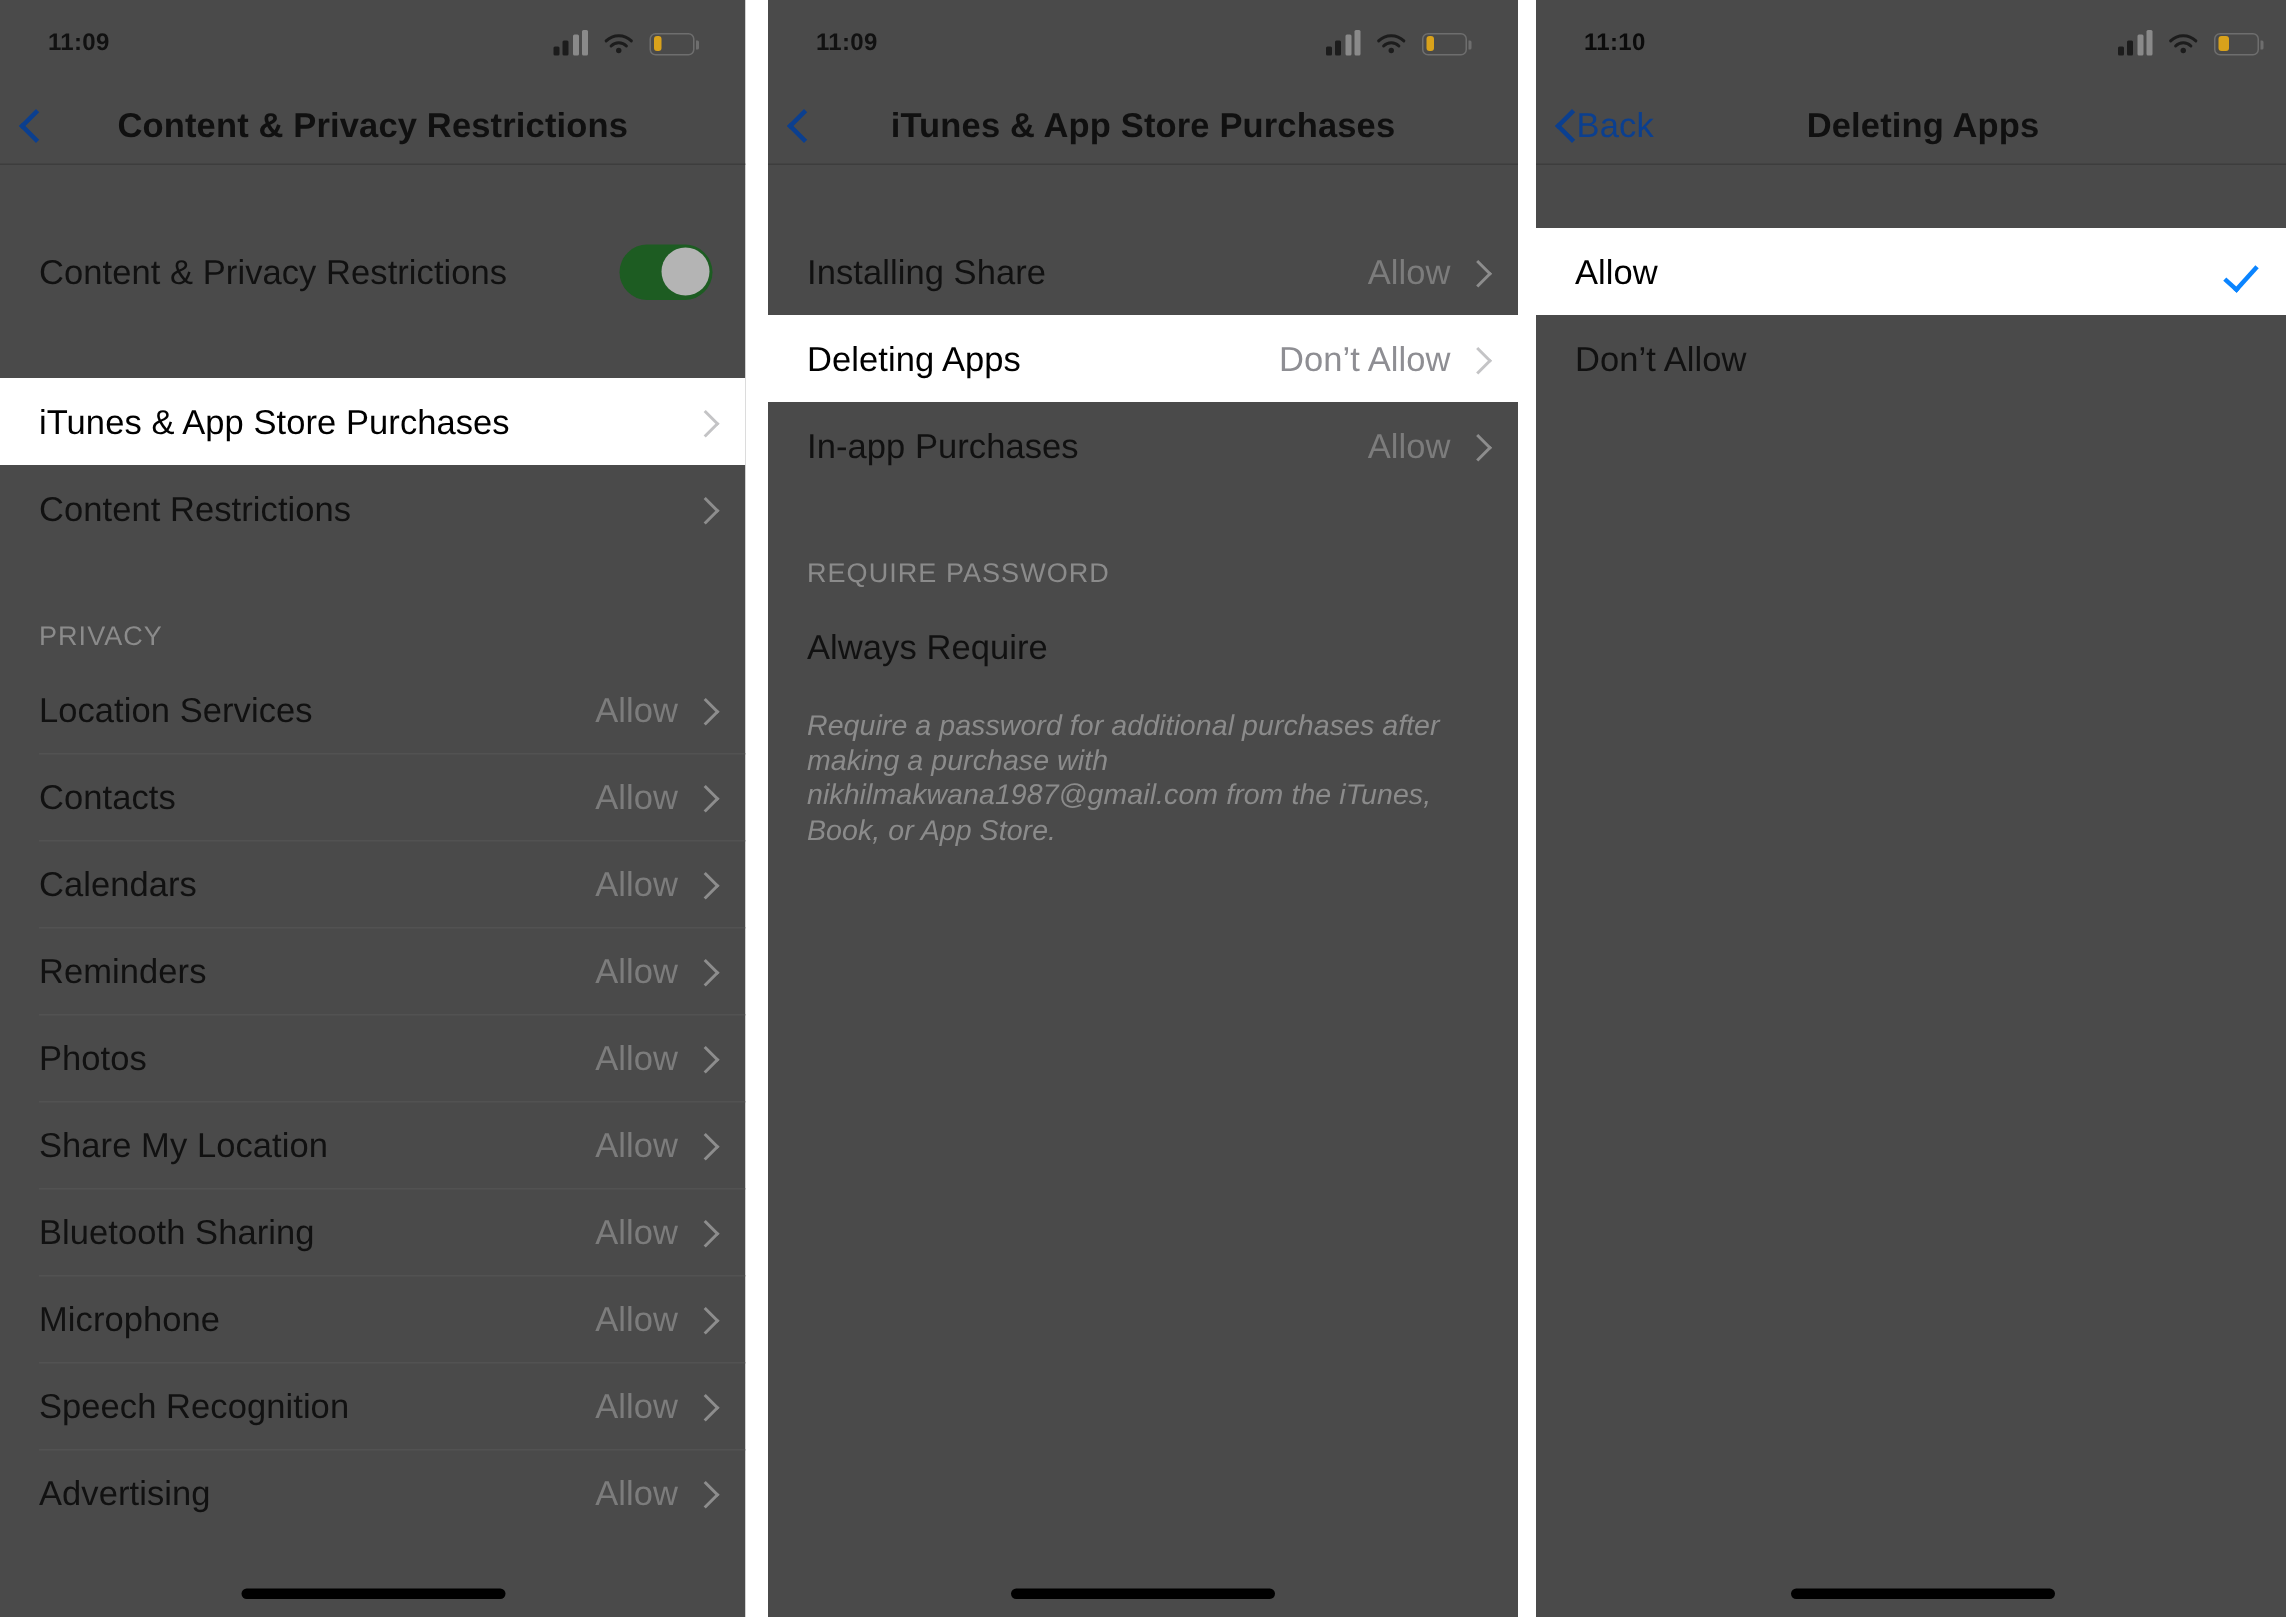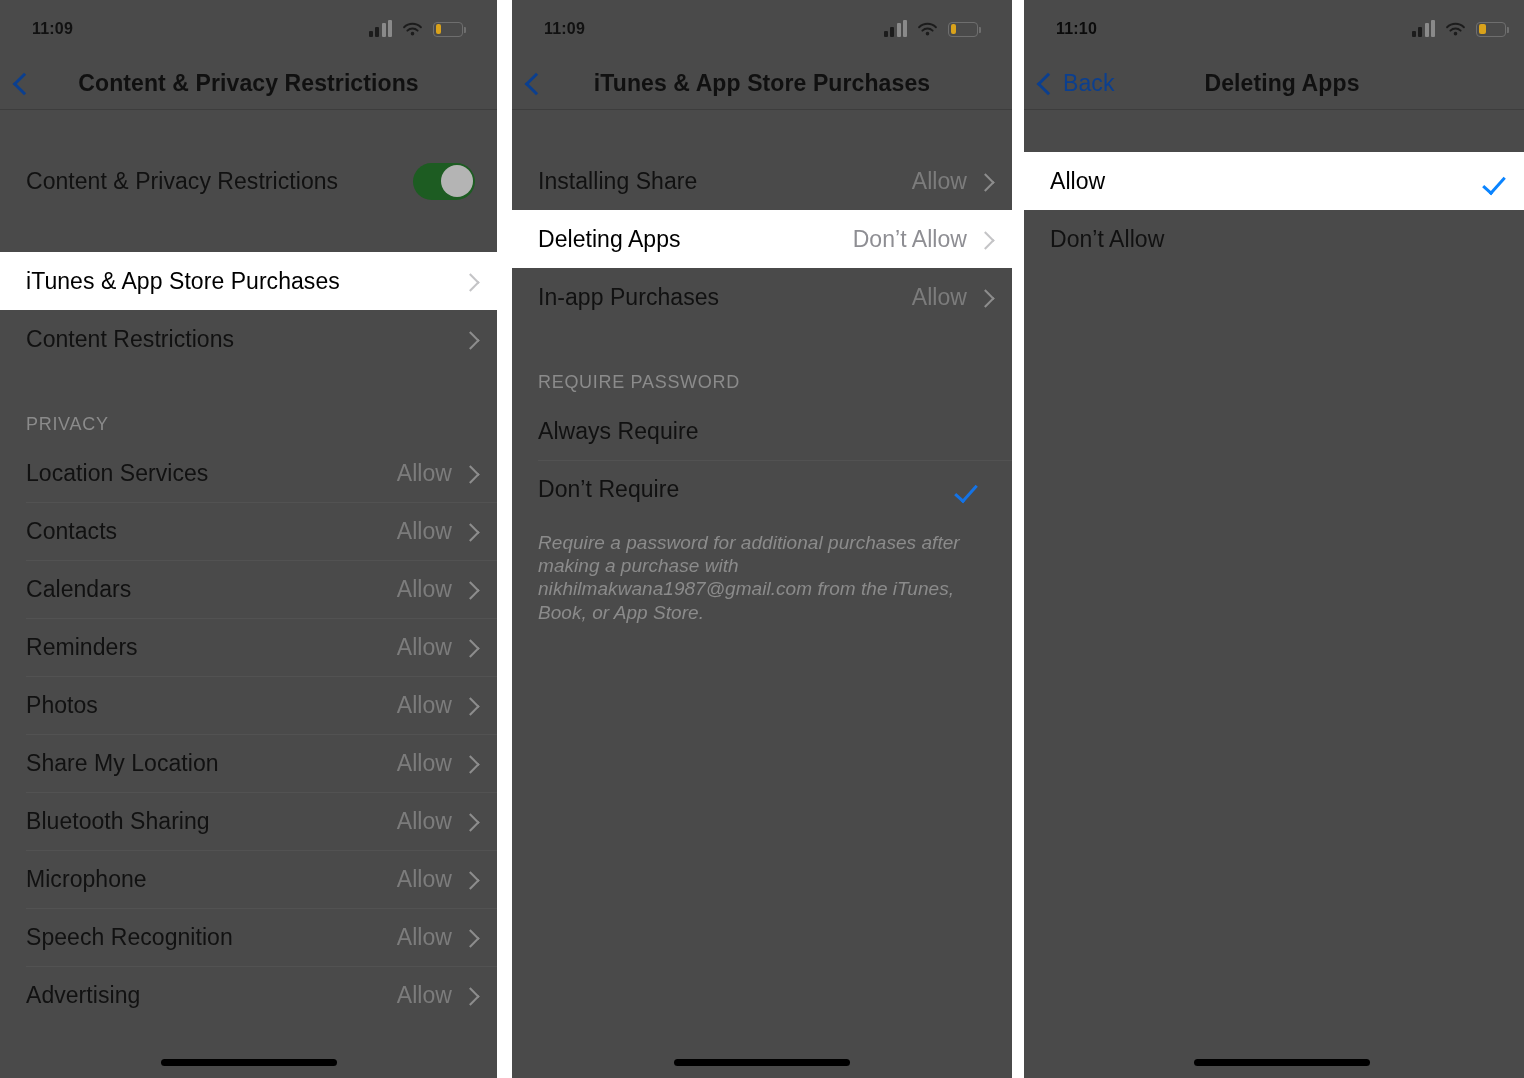--- a/index.html
+++ b/index.html
@@ -91,21 +91,21 @@
     height: 52px;
     display: flex;
     align-items: center;
     border-bottom: 1px solid #3d3d3d;
   }
   .nav-back {
     position: absolute;
     left: 14px;
     display: flex;
     align-items: center;
-    gap: 12px;
+    gap: 0;
     color: #0b3f8f;
   }
   .chev-left {
     width: 13px; height: 23px;
     position: relative;
   }
   .chev-left::before{
     content:"";
     position:absolute; left:2px; top:4px;
     width:13px; height:13px;
@@ -473,26 +473,20 @@
 
         <div class="gap"></div>
 
         <div class="section-header">REQUIRE PASSWORD</div>
 
         <div class="group">
           <div class="row">
             <span class="row-title">Always Require</span>
             <span class="row-right"></span>
           </div>
-          <div class="row">
-            <span class="row-title">Don’t Require</span>
-            <span class="row-right">
-              <span class="checkmark"></span>
-            </span>
-          </div>
         </div>
 
         <div class="section-footer">Require a password for additional purchases after making a purchase with nikhilmakwana1987@gmail.com from the iTunes, Book, or App Store.</div>
 
       </div>
 
       <div class="home-indicator"></div>
     </div>
   </div>
 

